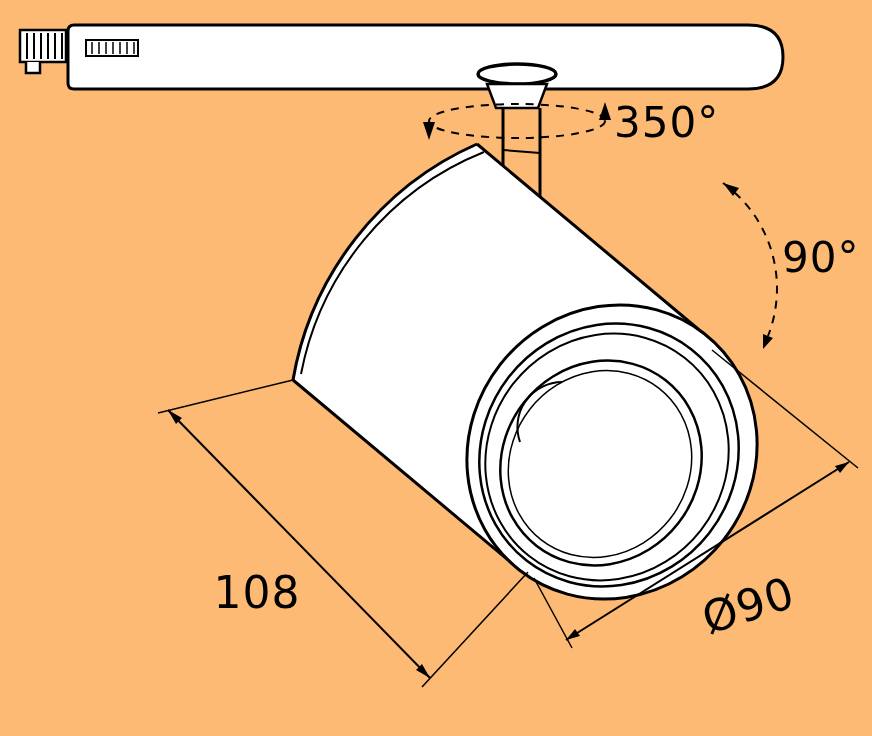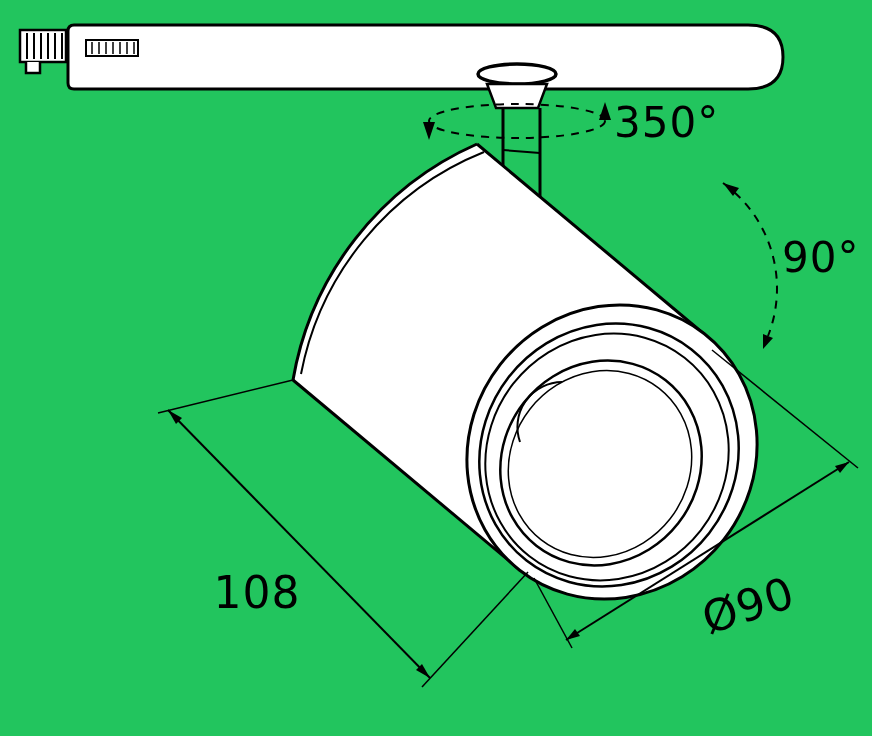--- a/index.html
+++ b/index.html
@@ -4,21 +4,21 @@
 <style>
   html, body {
     margin: 0;
     padding: 0;
     background: #ffffff;
   }
   .stage {
     position: relative;
     width: 872px;
     height: 736px;
-    background: #22c55e;
+    background: #fdba74;
     overflow: hidden;
   }
   svg { display: block; }
   text.dim-label {
     font-family: "DejaVu Sans", "Liberation Sans", sans-serif;
     fill: #000000;
     letter-spacing: 1px;
   }
 </style>
 </head>

